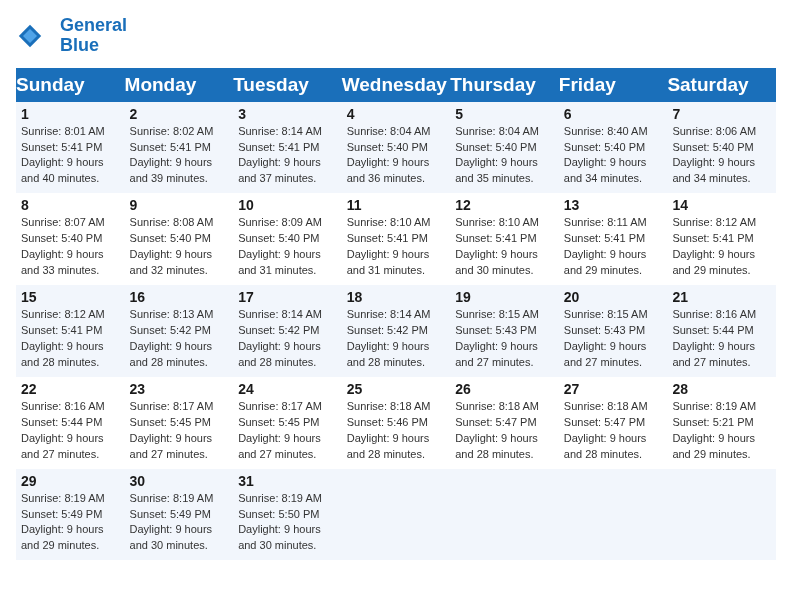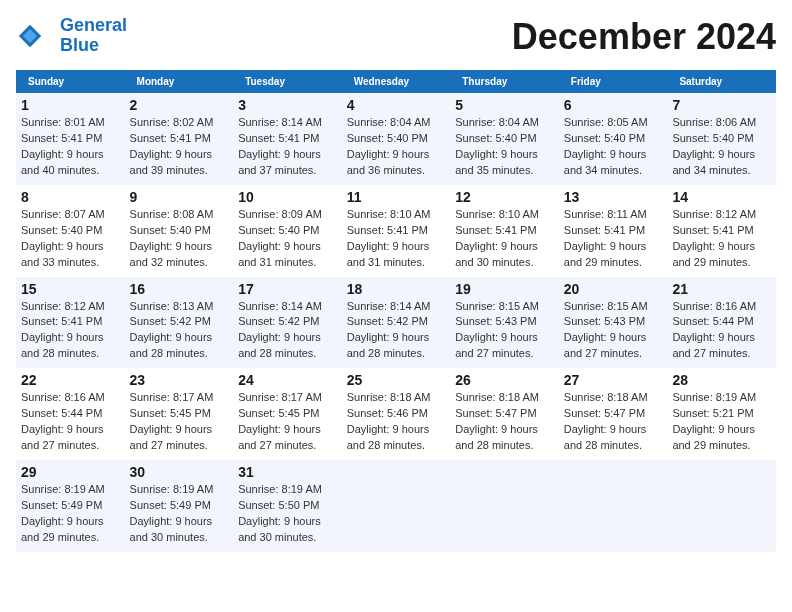--- a/index.html
+++ b/index.html
@@ -49,23 +49,23 @@
     table {
       width: 100%;
       border-collapse: collapse;
       font-size: 11px;
     }
     thead tr {
       background-color: #1a6fba;
       color: #fff;
     }
     thead th {
-      padding: 6px 12px;
+      padding: 6px 0;
       text-align: left;
-      font-size: 10px;
+      font-size: 19px;
       font-weight: bold;
     }
     tbody tr {
       vertical-align: top;
     }
     tbody tr:nth-child(odd) {
       background-color: #f2f6fc;
     }
     tbody tr:nth-child(even) {
       background-color: #ffffff;
@@ -104,21 +104,20 @@
     <svg class="logo-icon" viewBox="0 0 40 40">
       <polygon points="20,4 36,20 20,36 4,20" fill="#1a6fba"></polygon>
       <polygon points="20,10 30,20 20,30 10,20" fill="#4fa3e8"></polygon>
     </svg>
     <div>
       <div class="logo-text"><span>General</span></div>
       <div class="logo-text"><span>Blue</span></div>
     </div>
   </div>
   <div class="title-section">
-    <div class="month-title">December 2024</div>
   </div>
 </div>
 
 <table>
   <thead>
     <tr>
     <th>Sunday</th>
         <th>Monday</th>
         <th>Tuesday</th>
         <th>Wednesday</th>
@@ -165,21 +164,21 @@
         <span class="day-num">5</span>
         <div class="day-info">
           <span>Sunrise: 8:04 AM</span><br>
           <span>Sunset: 5:40 PM</span><br>
           <span>Daylight: 9 hours and 35 minutes.</span>
         </div>
       </td>
         <td>
         <span class="day-num">6</span>
         <div class="day-info">
-          <span>Sunrise: 8:05 AM</span><br>
+          <span>Sunrise: 8:40 AM</span><br>
           <span>Sunset: 5:40 PM</span><br>
           <span>Daylight: 9 hours and 34 minutes.</span>
         </div>
       </td>
         <td>
         <span class="day-num">7</span>
         <div class="day-info">
           <span>Sunrise: 8:06 AM</span><br>
           <span>Sunset: 5:40 PM</span><br>
           <span>Daylight: 9 hours and 34 minutes.</span>

